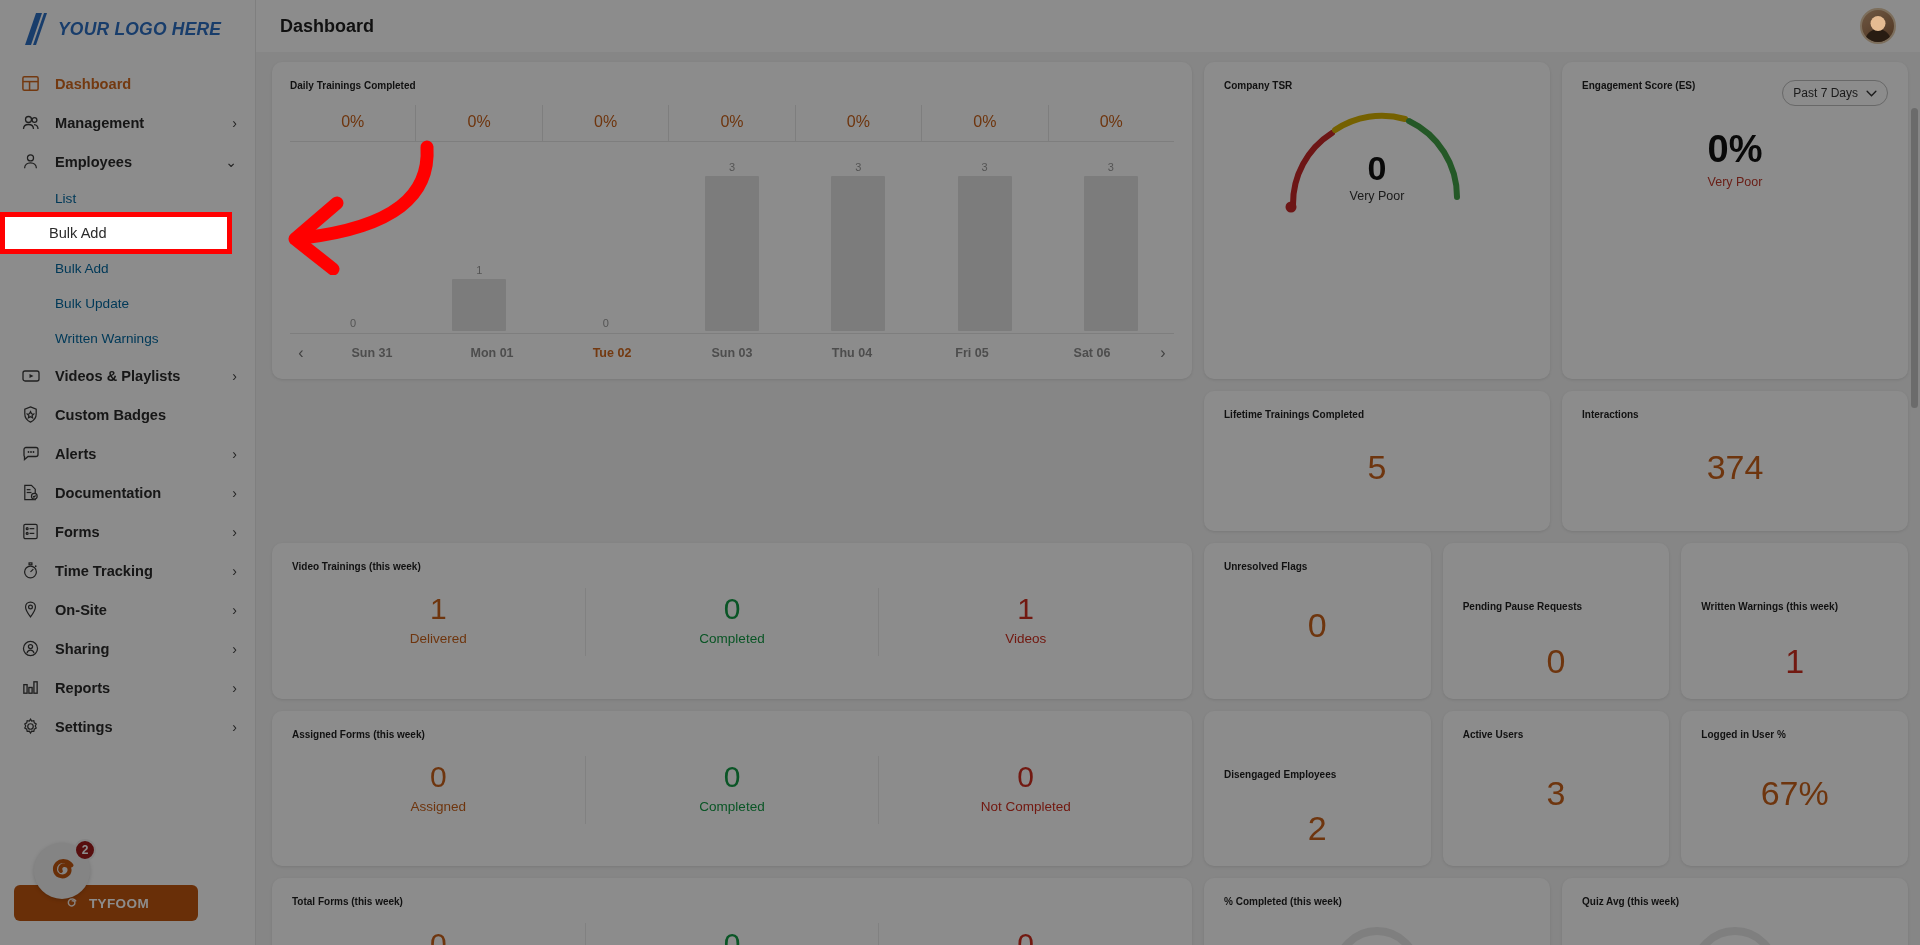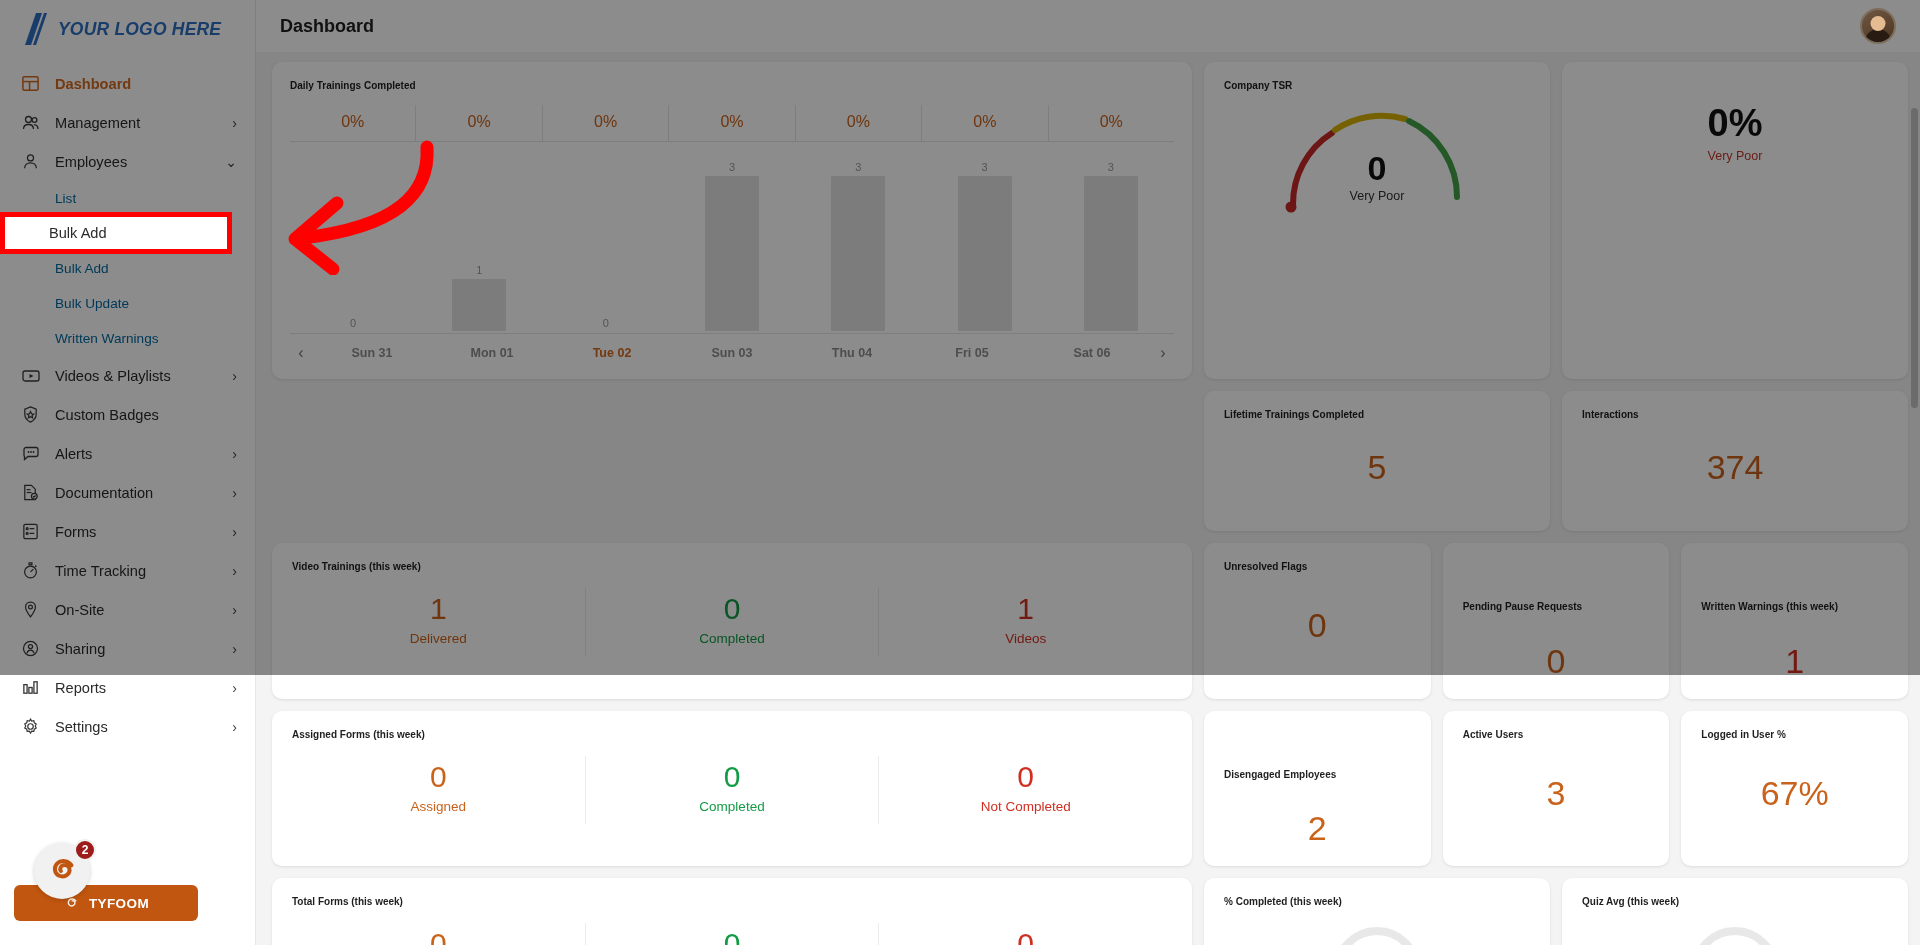--- a/index.html
+++ b/index.html
@@ -2,21 +2,21 @@
 <html><head>
 <meta charset="utf-8">
 <style>
   * { box-sizing: border-box; margin: 0; padding: 0; }
   html, body {
     width: 1920px; height: 945px;
     font-family: "Liberation Sans", sans-serif;
     background: #ffffff;
     overflow: hidden;
   }
-  #root { position: relative; width: 1920px; height: 675px; }
+  #root { position: relative; width: 1920px; height: 945px; }
 
   
   .sidebar {
     position: absolute; left: 0; top: 0;
     width: 256px; height: 945px;
     background: #ffffff;
     border-right: 1px solid #e8e8e8;
     overflow: hidden;
   }
   .logo-wrap {
@@ -29,21 +29,21 @@
     color: #2d6fc4; letter-spacing: .2px; white-space: nowrap;
   }
   .nav { padding-top: 6px; }
   .nav-item {
     display: flex; align-items: center;
     height: 39px; padding: 0 18px 0 20px;
     gap: 14px; cursor: pointer; position: relative;
   }
   .nav-item .ico { width: 21px; height: 21px; flex: 0 0 auto;
     display: flex; align-items: center; justify-content: center; }
-  .nav-item .lbl { font-size: 14.6px; color: #2b2b2b; white-space: nowrap; }
+  .nav-item .lbl { font-size: 14.6px; color: #2b2b2b; white-space: nowrap; font-weight: bold; }
   .nav-item.active .lbl { color: #d2691e; font-weight: bold; }
   .nav-item .chev {
     margin-left: auto; font-size: 14px; color: #444; line-height: 1;
   }
   .sub-item {
     height: 35px; display: flex; align-items: center;
     padding-left: 55px; font-size: 13.6px; color: #0369a1; cursor: pointer;
   }
   .tyfoom-wrap { position: absolute; left: 14px; bottom: 24px; width: 184px; }
   .tyfoom-btn {
@@ -453,20 +453,29 @@
             <path d="M78 33 A84 84 0 0 1 148 22" fill="none" stroke="#d6b100" stroke-width="6" stroke-linecap="round"></path>
             <path d="M152 24 A84 84 0 0 1 200 100" fill="none" stroke="#43a047" stroke-width="6" stroke-linecap="round"></path>
             <circle cx="34" cy="110" r="5.5" fill="#c62828"></circle>
           </svg>
           <div class="gauge-val">0</div>
           <div class="gauge-lbl">Very Poor</div>
         </div>
       </section>
 
       <section class="card">
+        <div class="es-head">
+          <div class="card-title">Engagement Score (ES)</div>
+          <div class="dropdown">
+            <span>Past 7 Days</span>
+            <svg width="11" height="7" viewBox="0 0 12 8">
+              <path d="M1 1.5L6 6.5L11 1.5" fill="none" stroke="#333" stroke-width="1.6" stroke-linecap="round"></path>
+            </svg>
+          </div>
+        </div>
         <div class="es-big">0%</div>
         <div class="es-sub">Very Poor</div>
       </section>
 
       <section class="card card-stat" style="grid-column: 2;">
         <div class="card-title">Lifetime Trainings Completed</div>
         <div class="big-num">5</div>
       </section>
       <section class="card card-stat" style="grid-column: 3;">
         <div class="card-title">Interactions</div>

